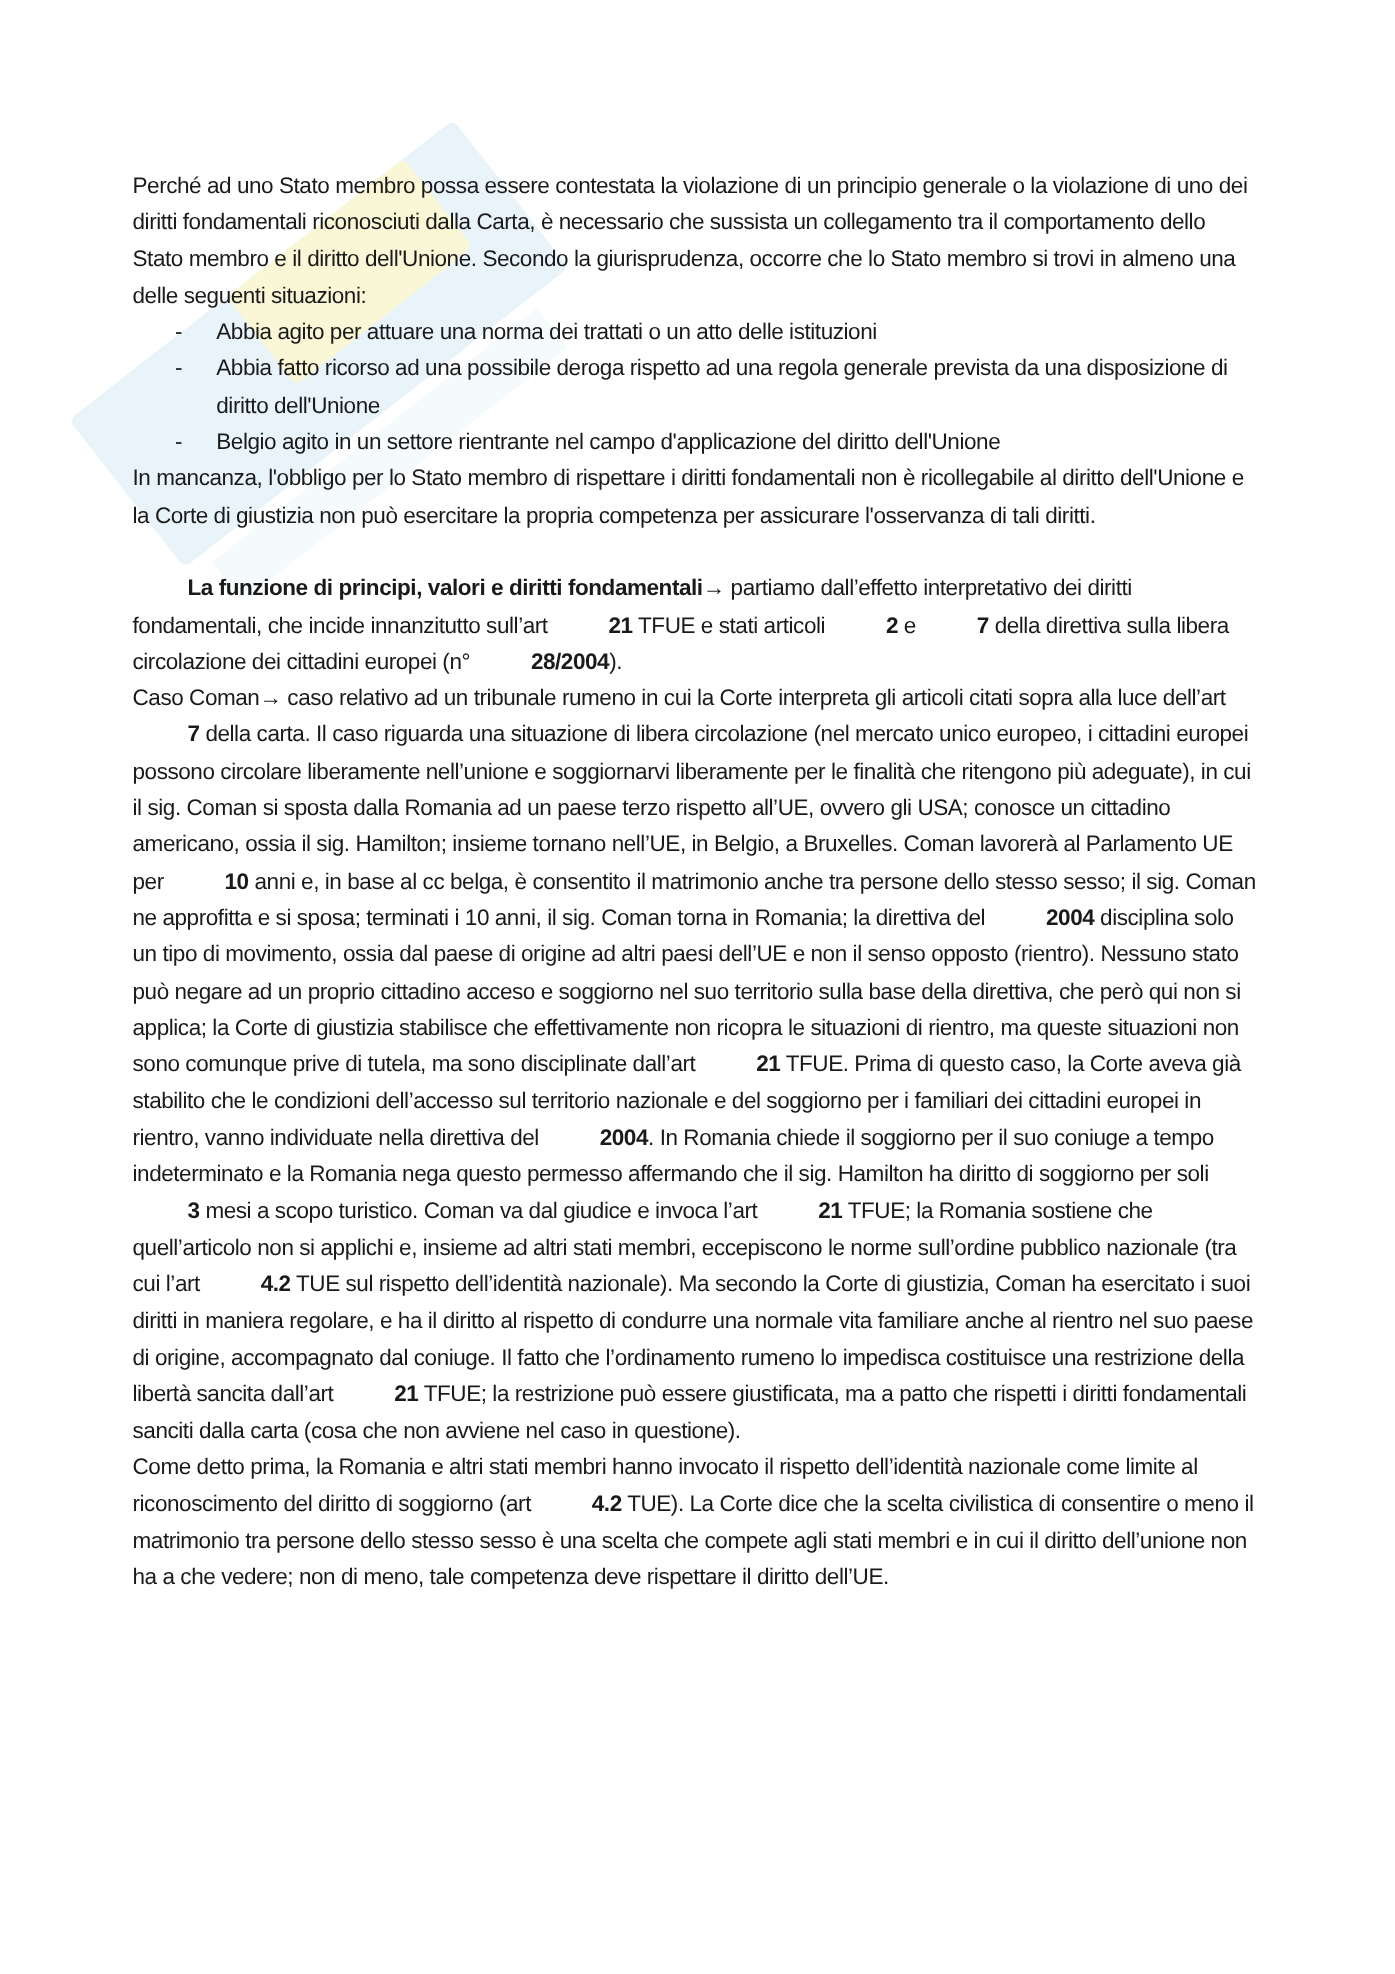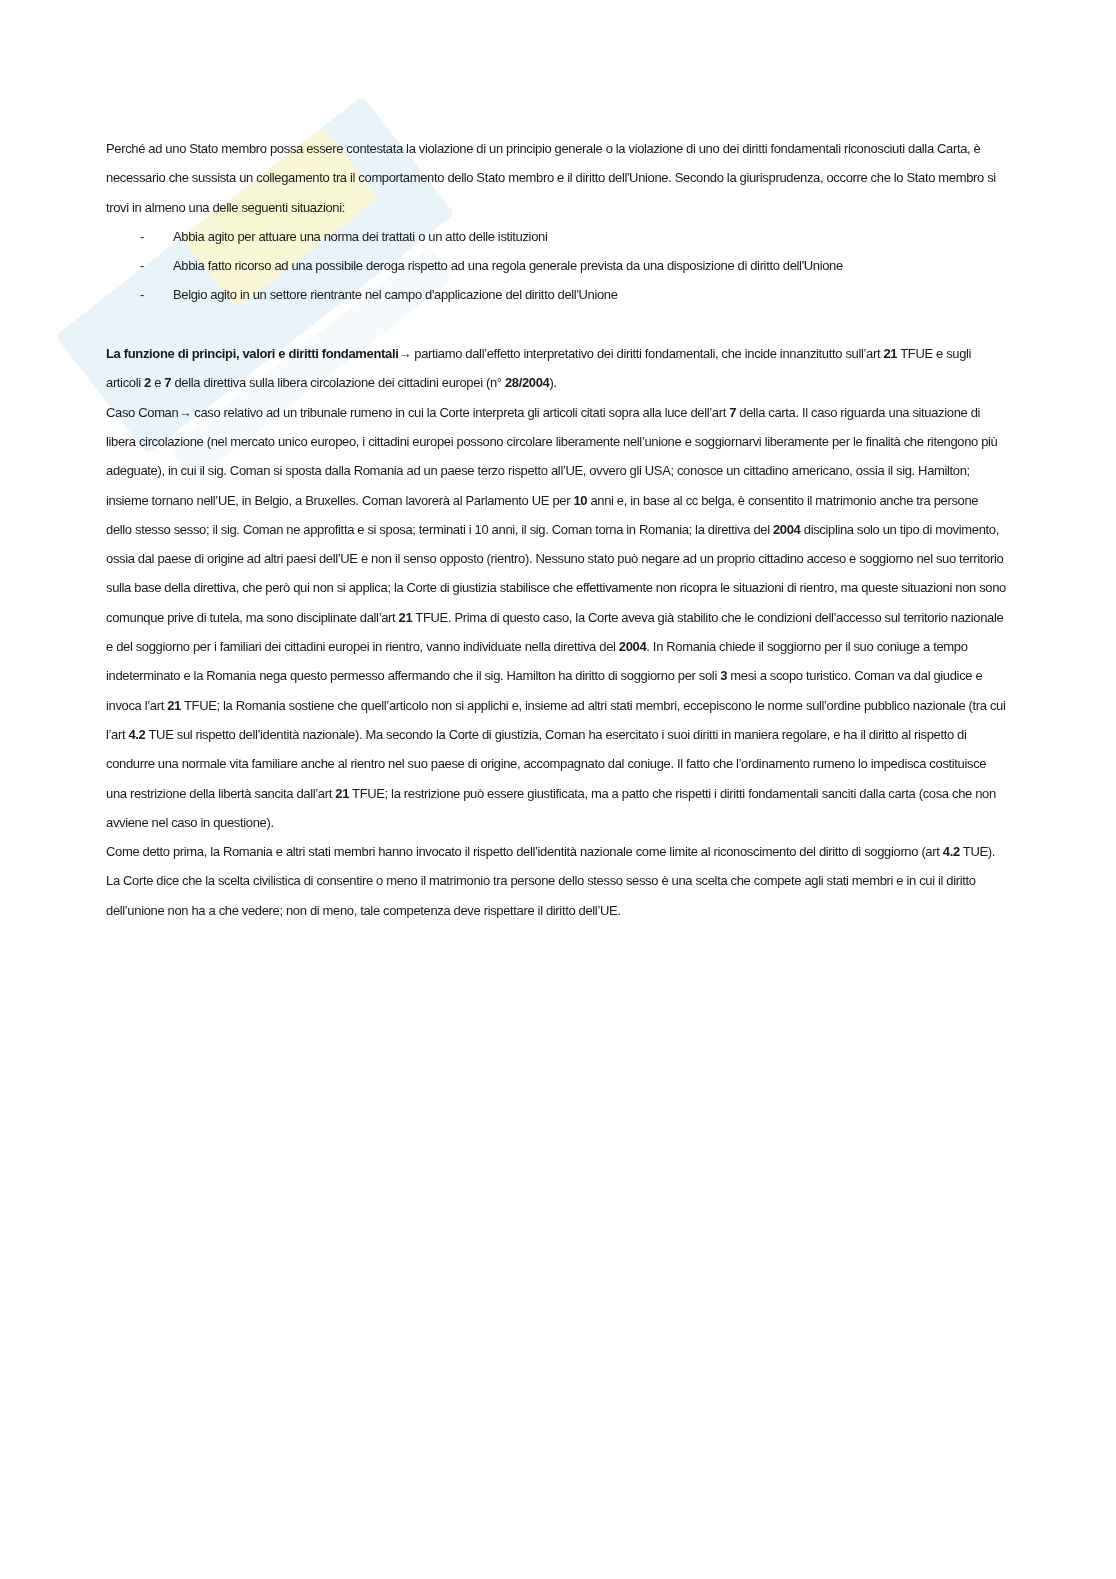--- a/index.html
+++ b/index.html
@@ -6,49 +6,50 @@
   body {
     width: 1116px; height: 1579px; background: #ffffff; position: relative; overflow: hidden;
     font-family: "Liberation Sans", sans-serif; color: #1a1a1a;
   }
   .watermark {
     position: absolute; left: 20px; top: 40px; width: 470px; height: 470px;
     pointer-events: none;
   }
   .page {
     position: absolute; left: 106px; top: 134px; width: 900px;
-    font-size: 13px; line-height: 29.3px; letter-spacing: -0.35px;
+    font-size: 18px; line-height: 29.3px; letter-spacing: -0.35px;
     font-stretch: condensed;
   }
   .page p { margin: 0; }
   .list { margin: 0; padding: 0; list-style: none; }
   .list li { position: relative; padding-left: 67px; }
   .list li .dash { position: absolute; left: 34px; top: 0; }
   .gap { height: 29.3px; }
-  b { font-weight: bold; }
+  b { font-weight: bold; margin-left: 44px; }
 </style>
 </head>
 <body>
 
 <svg class="watermark" viewBox="0 0 470 470">
   <g transform="rotate(-38 235 235)">
     <rect x="40" y="160" width="390" height="150" rx="6" fill="#e3f1f9" opacity="0.8"></rect>
     <rect x="200" y="160" width="180" height="90" rx="6" fill="#fbf7d2" opacity="0.9"></rect>
     <rect x="60" y="320" width="330" height="40" fill="#eef6fb" opacity="0.6"></rect>
   </g>
 </svg>
 
 <div class="page">
   <p>Perché ad uno Stato membro possa essere contestata la violazione di un principio generale o la violazione di uno dei diritti fondamentali riconosciuti dalla Carta, è necessario che sussista un collegamento tra il comportamento dello Stato membro e il diritto dell'Unione. Secondo la giurisprudenza, occorre che lo Stato membro si trovi in almeno una delle seguenti situazioni:</p>
   <ul class="list">
     <li><span class="dash">-</span><span>Abbia agito per attuare una norma dei trattati o un atto delle istituzioni</span></li>
     <li><span class="dash">-</span><span>Abbia fatto ricorso ad una possibile deroga rispetto ad una regola generale prevista da una disposizione di diritto dell'Unione</span></li>
     <li><span class="dash">-</span><span>Belgio agito in un settore rientrante nel campo d'applicazione del diritto dell'Unione</span></li>
   </ul>
+  <p>In mancanza, l'obbligo per lo Stato membro di rispettare i diritti fondamentali non è ricollegabile al diritto dell'Unione e la Corte di giustizia non può esercitare la propria competenza per assicurare l'osservanza di tali diritti.</p>
   <div class="gap"></div>
   <p>
-    <b>La funzione di principi, valori e diritti fondamentali</b><span>→</span><span id="s1"><span> partiamo dall’effetto interpretativo dei diritti fondamentali, che incide innanzitutto sull’art </span><b>21</b><span> TFUE e sugli articoli </span><b>2</b><span> e </span><b>7</b><span> della direttiva sulla libera circolazione dei cittadini europei (n° </span><b>28/2004</b><span>).</span></span>
+    <b>La funzione di principi, valori e diritti fondamentali</b><span>→</span><span id="s1"><span> partiamo dall’effetto interpretativo dei diritti fondamentali, che incide innanzitutto sull’art </span><b>21</b><span> TFUE e stati articoli </span><b>2</b><span> e </span><b>7</b><span> della direttiva sulla libera circolazione dei cittadini europei (n° </span><b>28/2004</b><span>).</span></span>
   </p>
   <p>
     <span>Caso Coman</span><span>→</span><span id="s2"><span> caso relativo ad un tribunale rumeno in cui la Corte interpreta gli articoli citati sopra alla luce dell’art </span><b>7</b><span> della carta. Il caso riguarda una situazione di libera circolazione (nel mercato unico europeo, i cittadini europei possono circolare liberamente nell’unione e soggiornarvi liberamente per le finalità che ritengono più adeguate), in cui il sig. Coman si sposta dalla Romania ad un paese terzo rispetto all’UE, ovvero gli USA; conosce un cittadino americano, ossia il sig. Hamilton; insieme tornano nell’UE, in Belgio, a Bruxelles. Coman lavorerà al Parlamento UE per </span><b>10</b><span> anni e, in base al cc belga, è consentito il matrimonio anche tra persone dello stesso sesso; il sig. Coman ne approfitta e si sposa; terminati i 10 anni, il sig. Coman torna in Romania; la direttiva del </span><b>2004</b><span> disciplina solo un tipo di movimento, ossia dal paese di origine ad altri paesi dell’UE e non il senso opposto (rientro). Nessuno stato può negare ad un proprio cittadino acceso e soggiorno nel suo territorio sulla base della direttiva, che però qui non si applica; la Corte di giustizia stabilisce che effettivamente non ricopra le situazioni di rientro, ma queste situazioni non sono comunque prive di tutela, ma sono disciplinate dall’art </span><b>21</b><span> TFUE. Prima di questo caso, la Corte aveva già stabilito che le condizioni dell’accesso sul territorio nazionale e del soggiorno per i familiari dei cittadini europei in rientro, vanno individuate nella direttiva del </span><b>2004</b><span>. In Romania chiede il soggiorno per il suo coniuge a tempo indeterminato e la Romania nega questo permesso affermando che il sig. Hamilton ha diritto di soggiorno per soli </span><b>3</b><span> mesi a scopo turistico. Coman va dal giudice e invoca l’art </span><b>21</b><span> TFUE; la Romania sostiene che quell’articolo non si applichi e, insieme ad altri stati membri, eccepiscono le norme sull’ordine pubblico nazionale (tra cui l’art </span><b>4.2</b><span> TUE sul rispetto dell’identità nazionale). Ma secondo la Corte di giustizia, Coman ha esercitato i suoi diritti in maniera regolare, e ha il diritto al rispetto di condurre una normale vita familiare anche al rientro nel suo paese di origine, accompagnato dal coniuge. Il fatto che l’ordinamento rumeno lo impedisca costituisce una restrizione della libertà sancita dall’art </span><b>21</b><span> TFUE; la restrizione può essere giustificata, ma a patto che rispetti i diritti fondamentali sanciti dalla carta (cosa che non avviene nel caso in questione).</span></span>
   </p>
   <p id="s3"><span>Come detto prima, la Romania e altri stati membri hanno invocato il rispetto dell’identità nazionale come limite al riconoscimento del diritto di soggiorno (art </span><b>4.2</b><span> TUE). La Corte dice che la scelta civilistica di consentire o meno il matrimonio tra persone dello stesso sesso è una scelta che compete agli stati membri e in cui il diritto dell’unione non ha a che vedere; non di meno, tale competenza deve rispettare il diritto dell’UE.</span></p>
 </div>
 
 </body></html>

